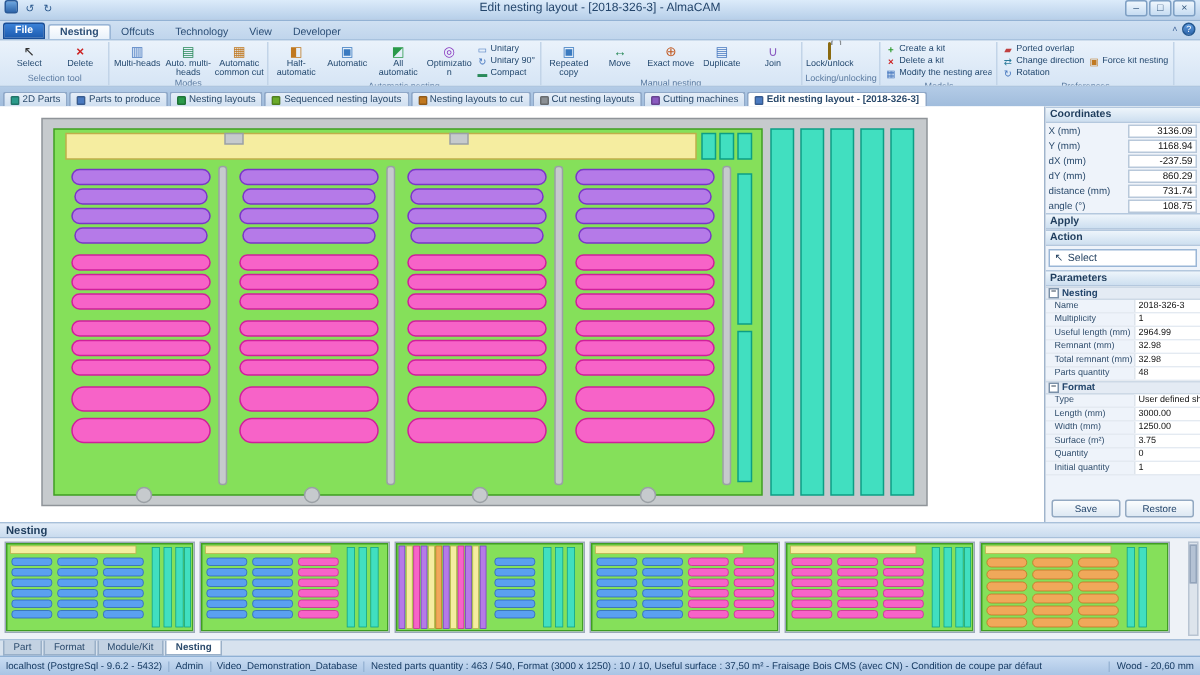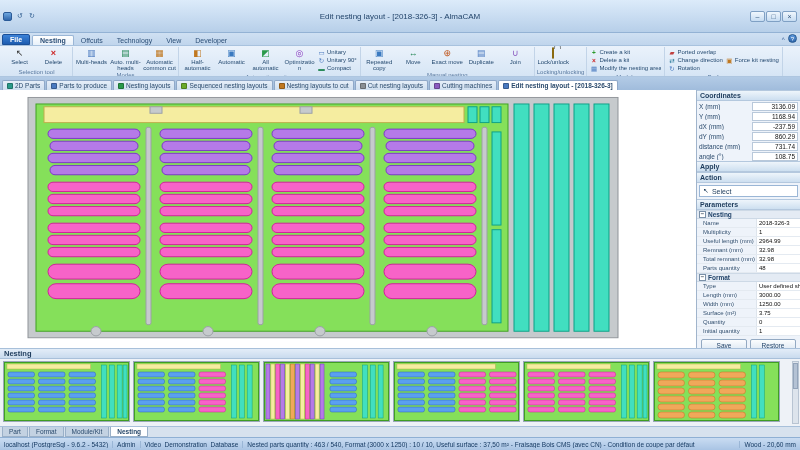--- a/index.html
+++ b/index.html
@@ -1,20 +1,20 @@
 <!DOCTYPE html>
 <html><head>
 <meta charset="utf-8">
 <style>
   *{box-sizing:border-box;margin:0;padding:0}
   html,body{width:800px;height:450px;overflow:hidden}
   body{font-family:"Liberation Sans",sans-serif;font-size:7px;color:#1e3c5c;display:flex;flex-direction:column;background:#fff}
 
   
-  .titlebar{height:14px;background:linear-gradient(#dcebfa,#b7cfe9);border-bottom:1px solid #93b2d4;display:flex;align-items:center;padding:16px 3px;position:relative;flex:0 0 14px}
+  .titlebar{height:14px;background:linear-gradient(#dcebfa,#b7cfe9);border-bottom:1px solid #93b2d4;display:flex;padding:0 3px;position:relative;flex:0 0 14px}
   .app-icon{width:9px;height:9px;border-radius:2px;background:linear-gradient(#6ea7e0,#2f66ab);border:1px solid #2a5a98;margin-right:3px}
   .qat{display:flex;gap:2px;align-items:center}
   .qicon{width:10px;height:10px;border-radius:2px;font-size:7px;line-height:10px;text-align:center;color:#2c5a8e}
   .title-text{position:absolute;left:0;right:0;text-align:center;font-size:8px;color:#23456b}
   .win-controls{margin-left:auto;display:flex;gap:1px;z-index:1}
   .win-btn{width:15px;height:11px;border:1px solid #7fa0c4;border-radius:2px;background:linear-gradient(#f0f7fd,#c6dcf2);font-size:7px;line-height:9px;text-align:center;color:#35587e}
 
   
   .ribbontabs{height:13px;flex:0 0 13px;background:linear-gradient(#cfe0f2,#c0d5ec);display:flex;align-items:flex-end;padding:0 2px;border-bottom:1px solid #a8c2de;position:relative}
   .rtab{padding:1px 7px 1px;font-size:7px;color:#2c4f77;border-radius:2px 2px 0 0;white-space:nowrap}

